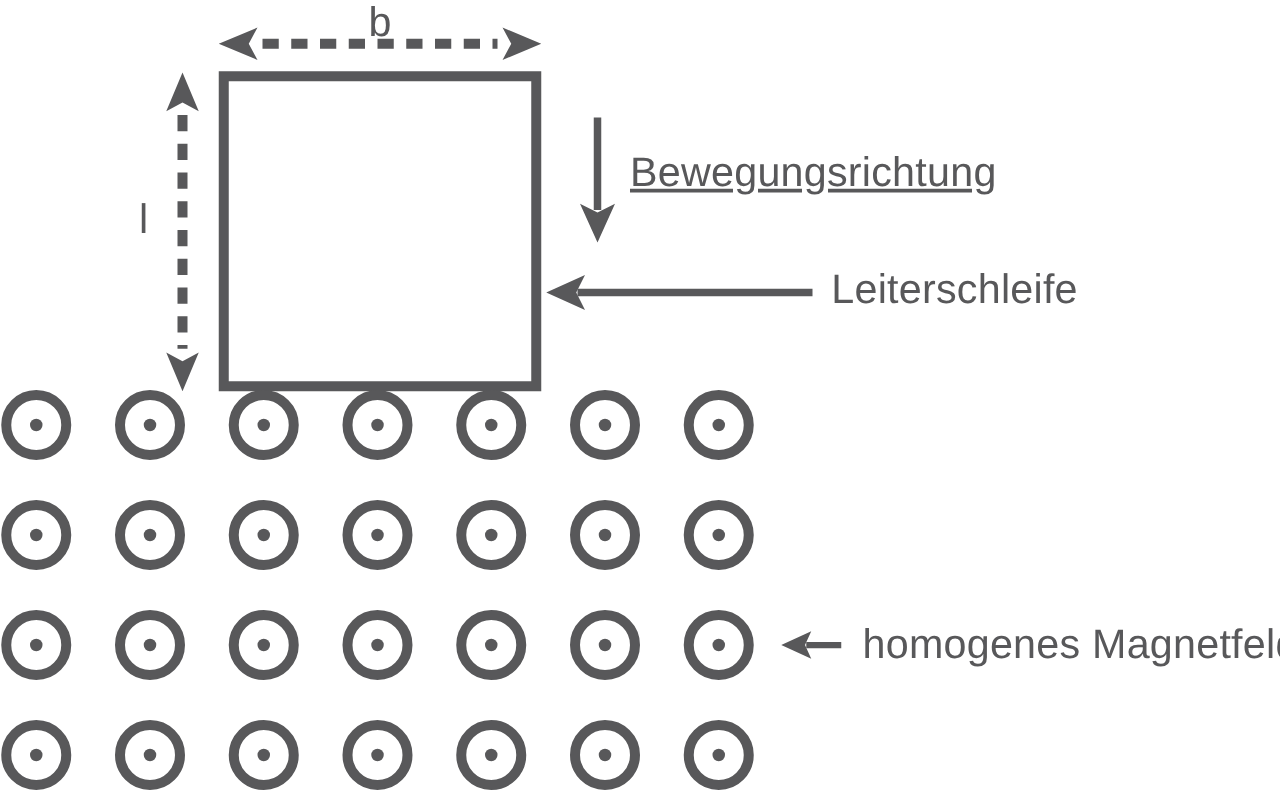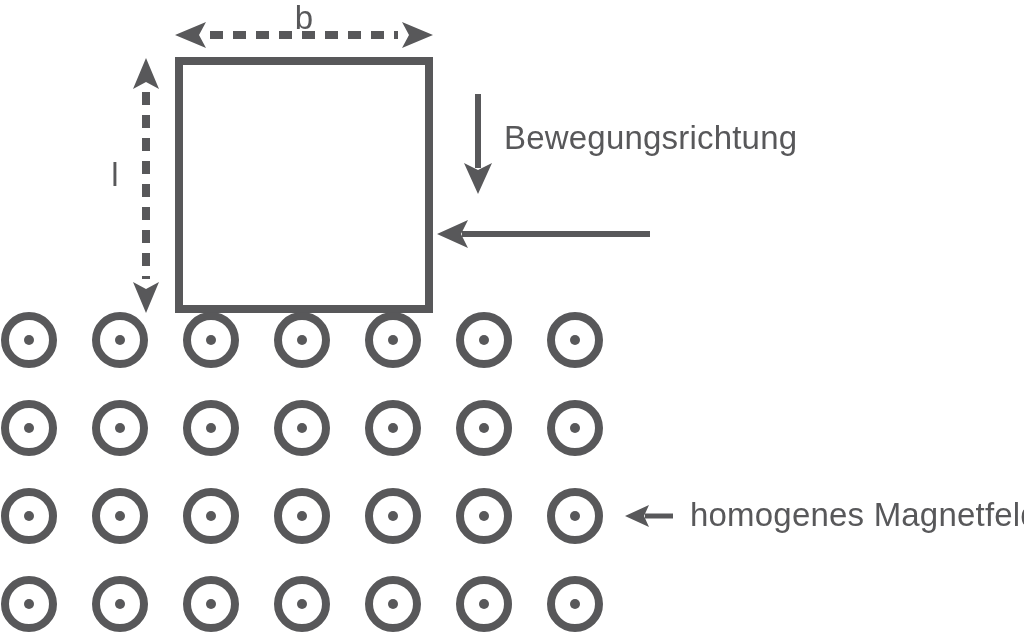--- a/index.html
+++ b/index.html
@@ -129,17 +129,18 @@
         <circle cx="484" cy="604" r="5" fill="currentColor"></circle>
         <circle cx="575" cy="604" r="24" fill="none" stroke="currentColor" stroke-width="8"></circle>
         <circle cx="575" cy="604" r="5" fill="currentColor"></circle>
       </g>
   </svg>
 
   <div class="label" style="left:175px; top:1px; width:258px; text-align:center;">b</div>
 
   <div class="label" style="left:98px; top:158px; width:34px; text-align:center;">l</div>
 
-  <div class="label" style="left:504px; top:121px;">Bewegungsrichtung</div>
+  <div class="label" style="left:504px; top:121px;text-decoration:underline;">Bewegungsrichtung</div>
 
+  <div class="label" style="left:665px; top:214px;">Leiterschleife</div>
 
   <div class="label" style="left:690px; top:498px;">homogenes Magnetfeld</div>
 </div>
 
 </body></html>

